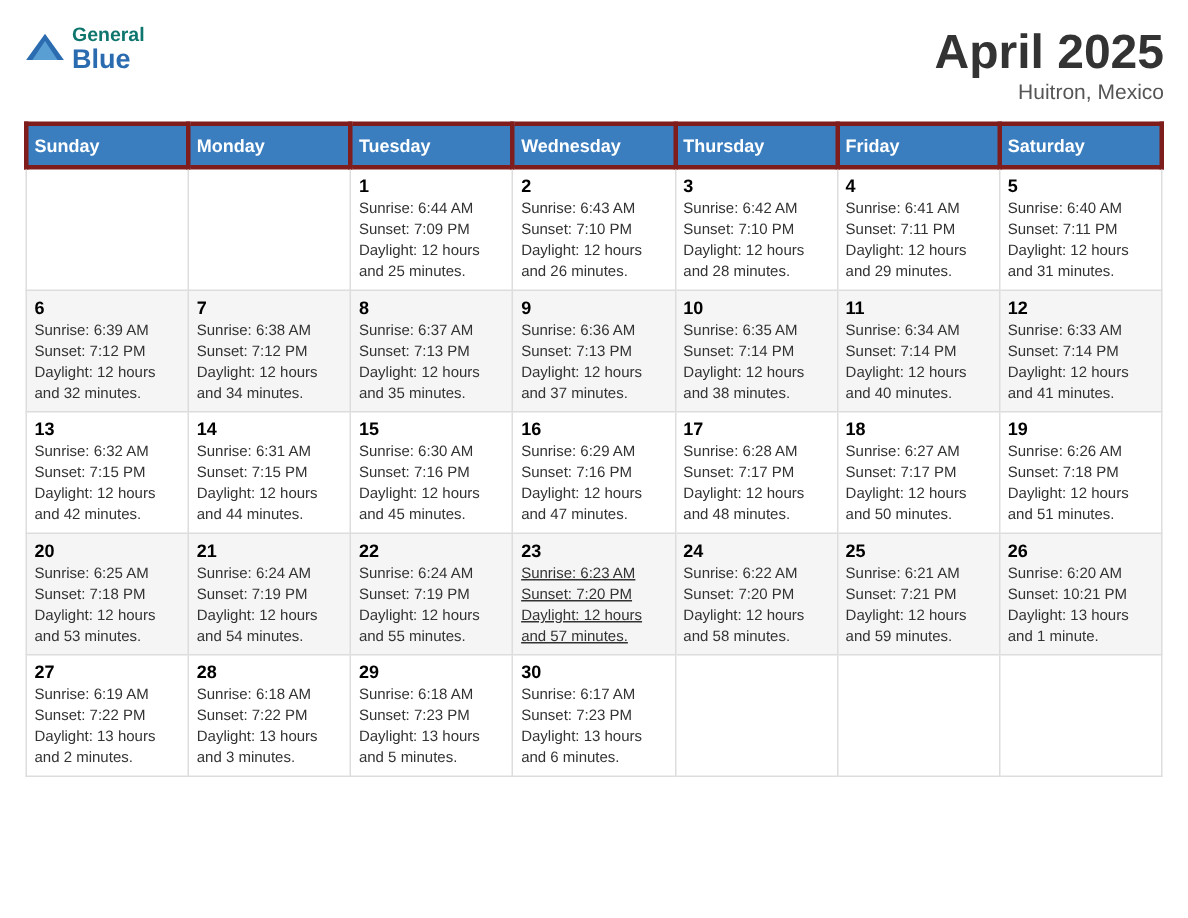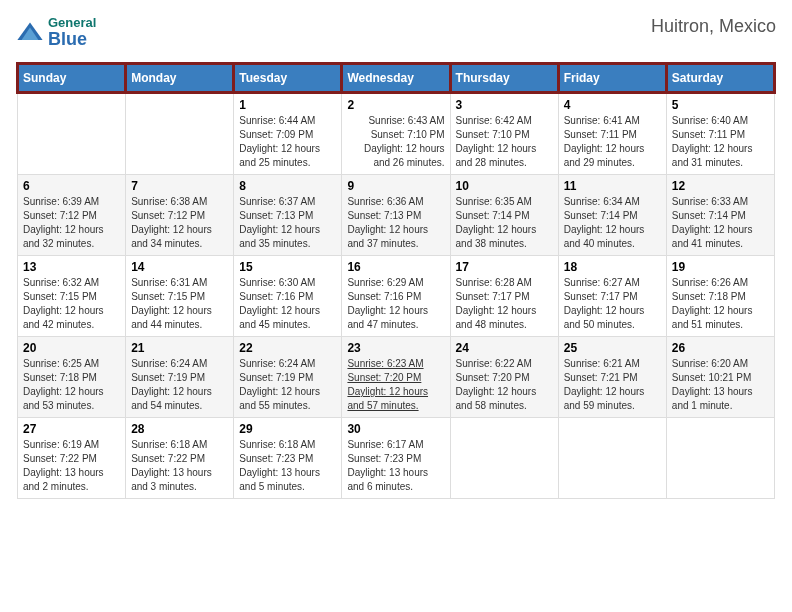--- a/index.html
+++ b/index.html
@@ -42,21 +42,21 @@
     }
     .title-block {
       text-align: right;
     }
     .month-title {
       font-size: 32px;
       font-weight: bold;
       color: #333;
     }
     .location {
-      font-size: 18px;
+      font-size: 14px;
       color: #555;
     }
     .calendar {
       width: 100%;
       border-collapse: collapse;
       font-size: 11px;
     }
     .calendar th {
       background-color: #3a7ebf;
       color: #fff;
@@ -105,20 +105,21 @@
     <svg class="logo-icon" viewBox="0 0 40 40" xmlns="http://www.w3.org/2000/svg">
       <polygon points="20,5 38,30 2,30" fill="#2b6cb0"></polygon>
       <polygon points="20,12 32,30 8,30" fill="#5a9fd4"></polygon>
     </svg>
     <div class="logo-text">
       <span class="logo-general">General</span>
       <span class="logo-blue">Blue</span>
     </div>
   </div>
   <div class="title-block">
+    <div class="month-title">April 2025</div>
     <div class="location">Huitron, Mexico</div>
   </div>
 </div>
 
 <table class="calendar">
   <thead>
     <tr>
     <th>Sunday</th>
         <th>Monday</th>
         <th>Tuesday</th>
@@ -133,21 +134,21 @@
         <td class="empty-cell"></td>
         <td class="empty-cell"></td>
         <td>
           <span class="day-number">1</span>
           <div class="day-info" style="white-space: pre-line;">Sunrise: 6:44 AM
 Sunset: 7:09 PM
 Daylight: 12 hours and 25 minutes.</div>
         </td>
         <td>
           <span class="day-number">2</span>
-          <div class="day-info" style="white-space: pre-line; text-align: right;">Sunrise: 6:43 AM
+          <div class="day-info" style="white-space: pre-line;">Sunrise: 6:43 AM
 Sunset: 7:10 PM
 Daylight: 12 hours and 26 minutes.</div>
         </td>
         <td>
           <span class="day-number">3</span>
           <div class="day-info" style="white-space: pre-line;">Sunrise: 6:42 AM
 Sunset: 7:10 PM
 Daylight: 12 hours and 28 minutes.</div>
         </td>
         <td>

